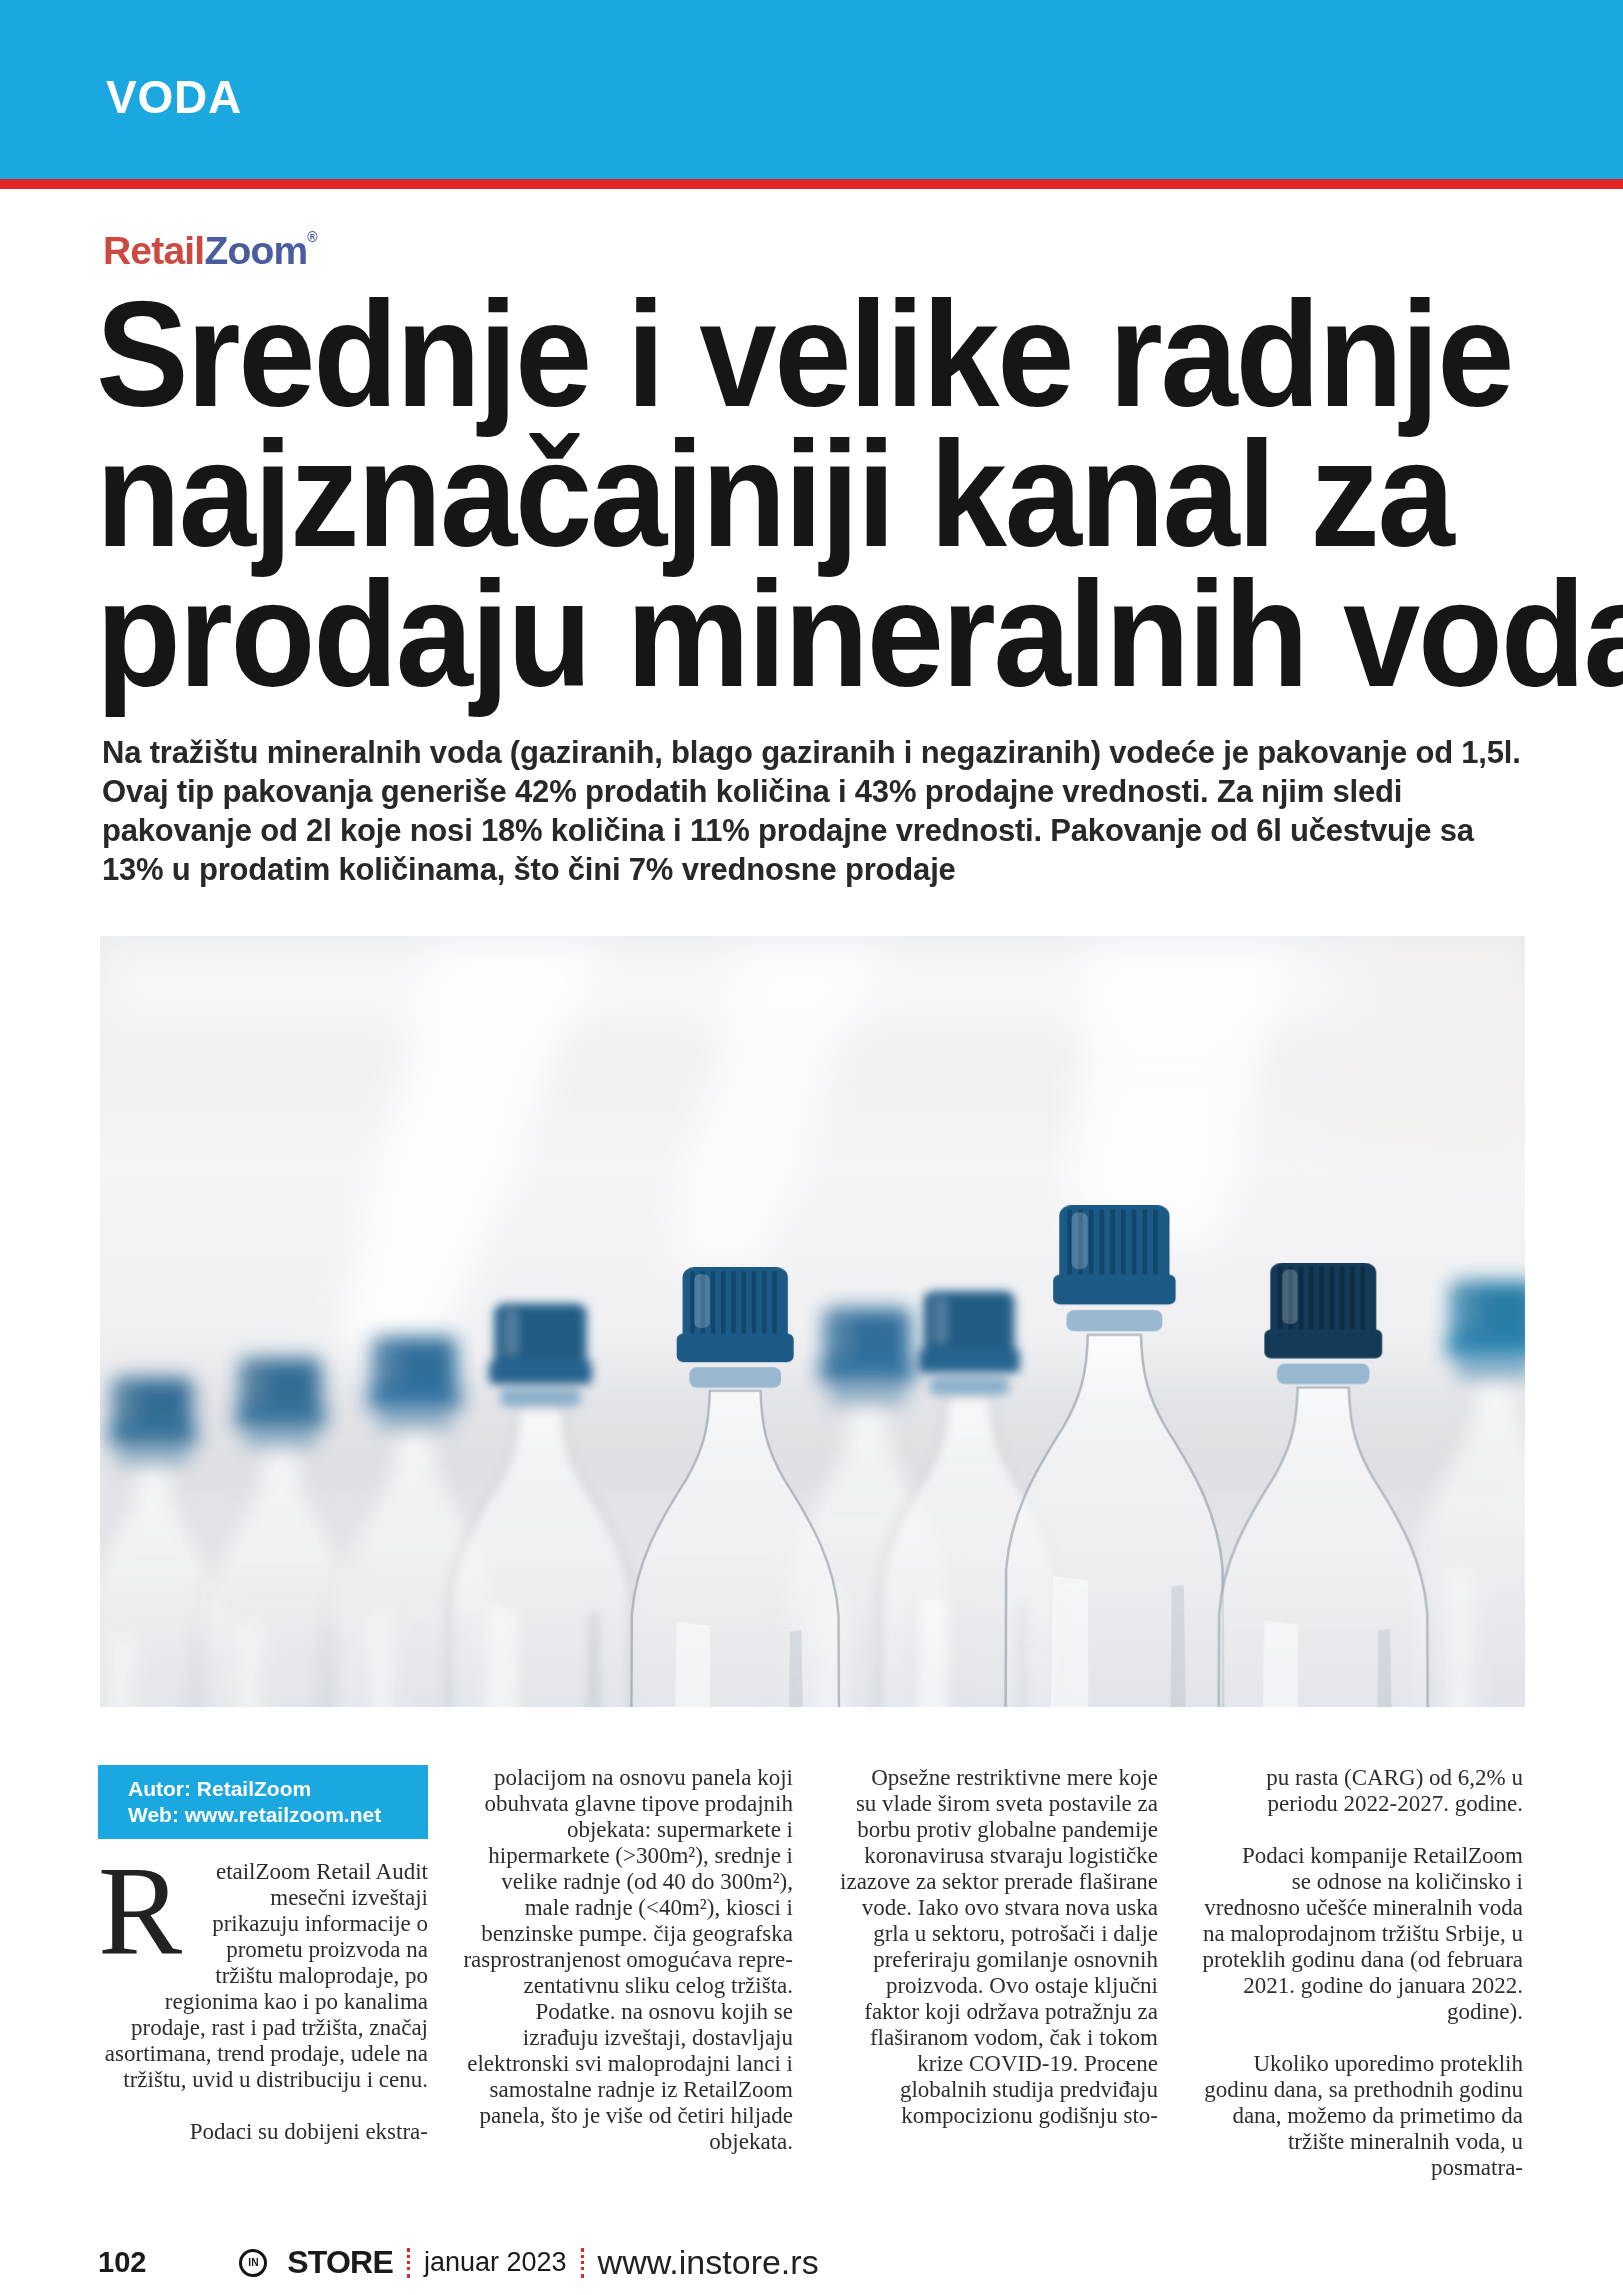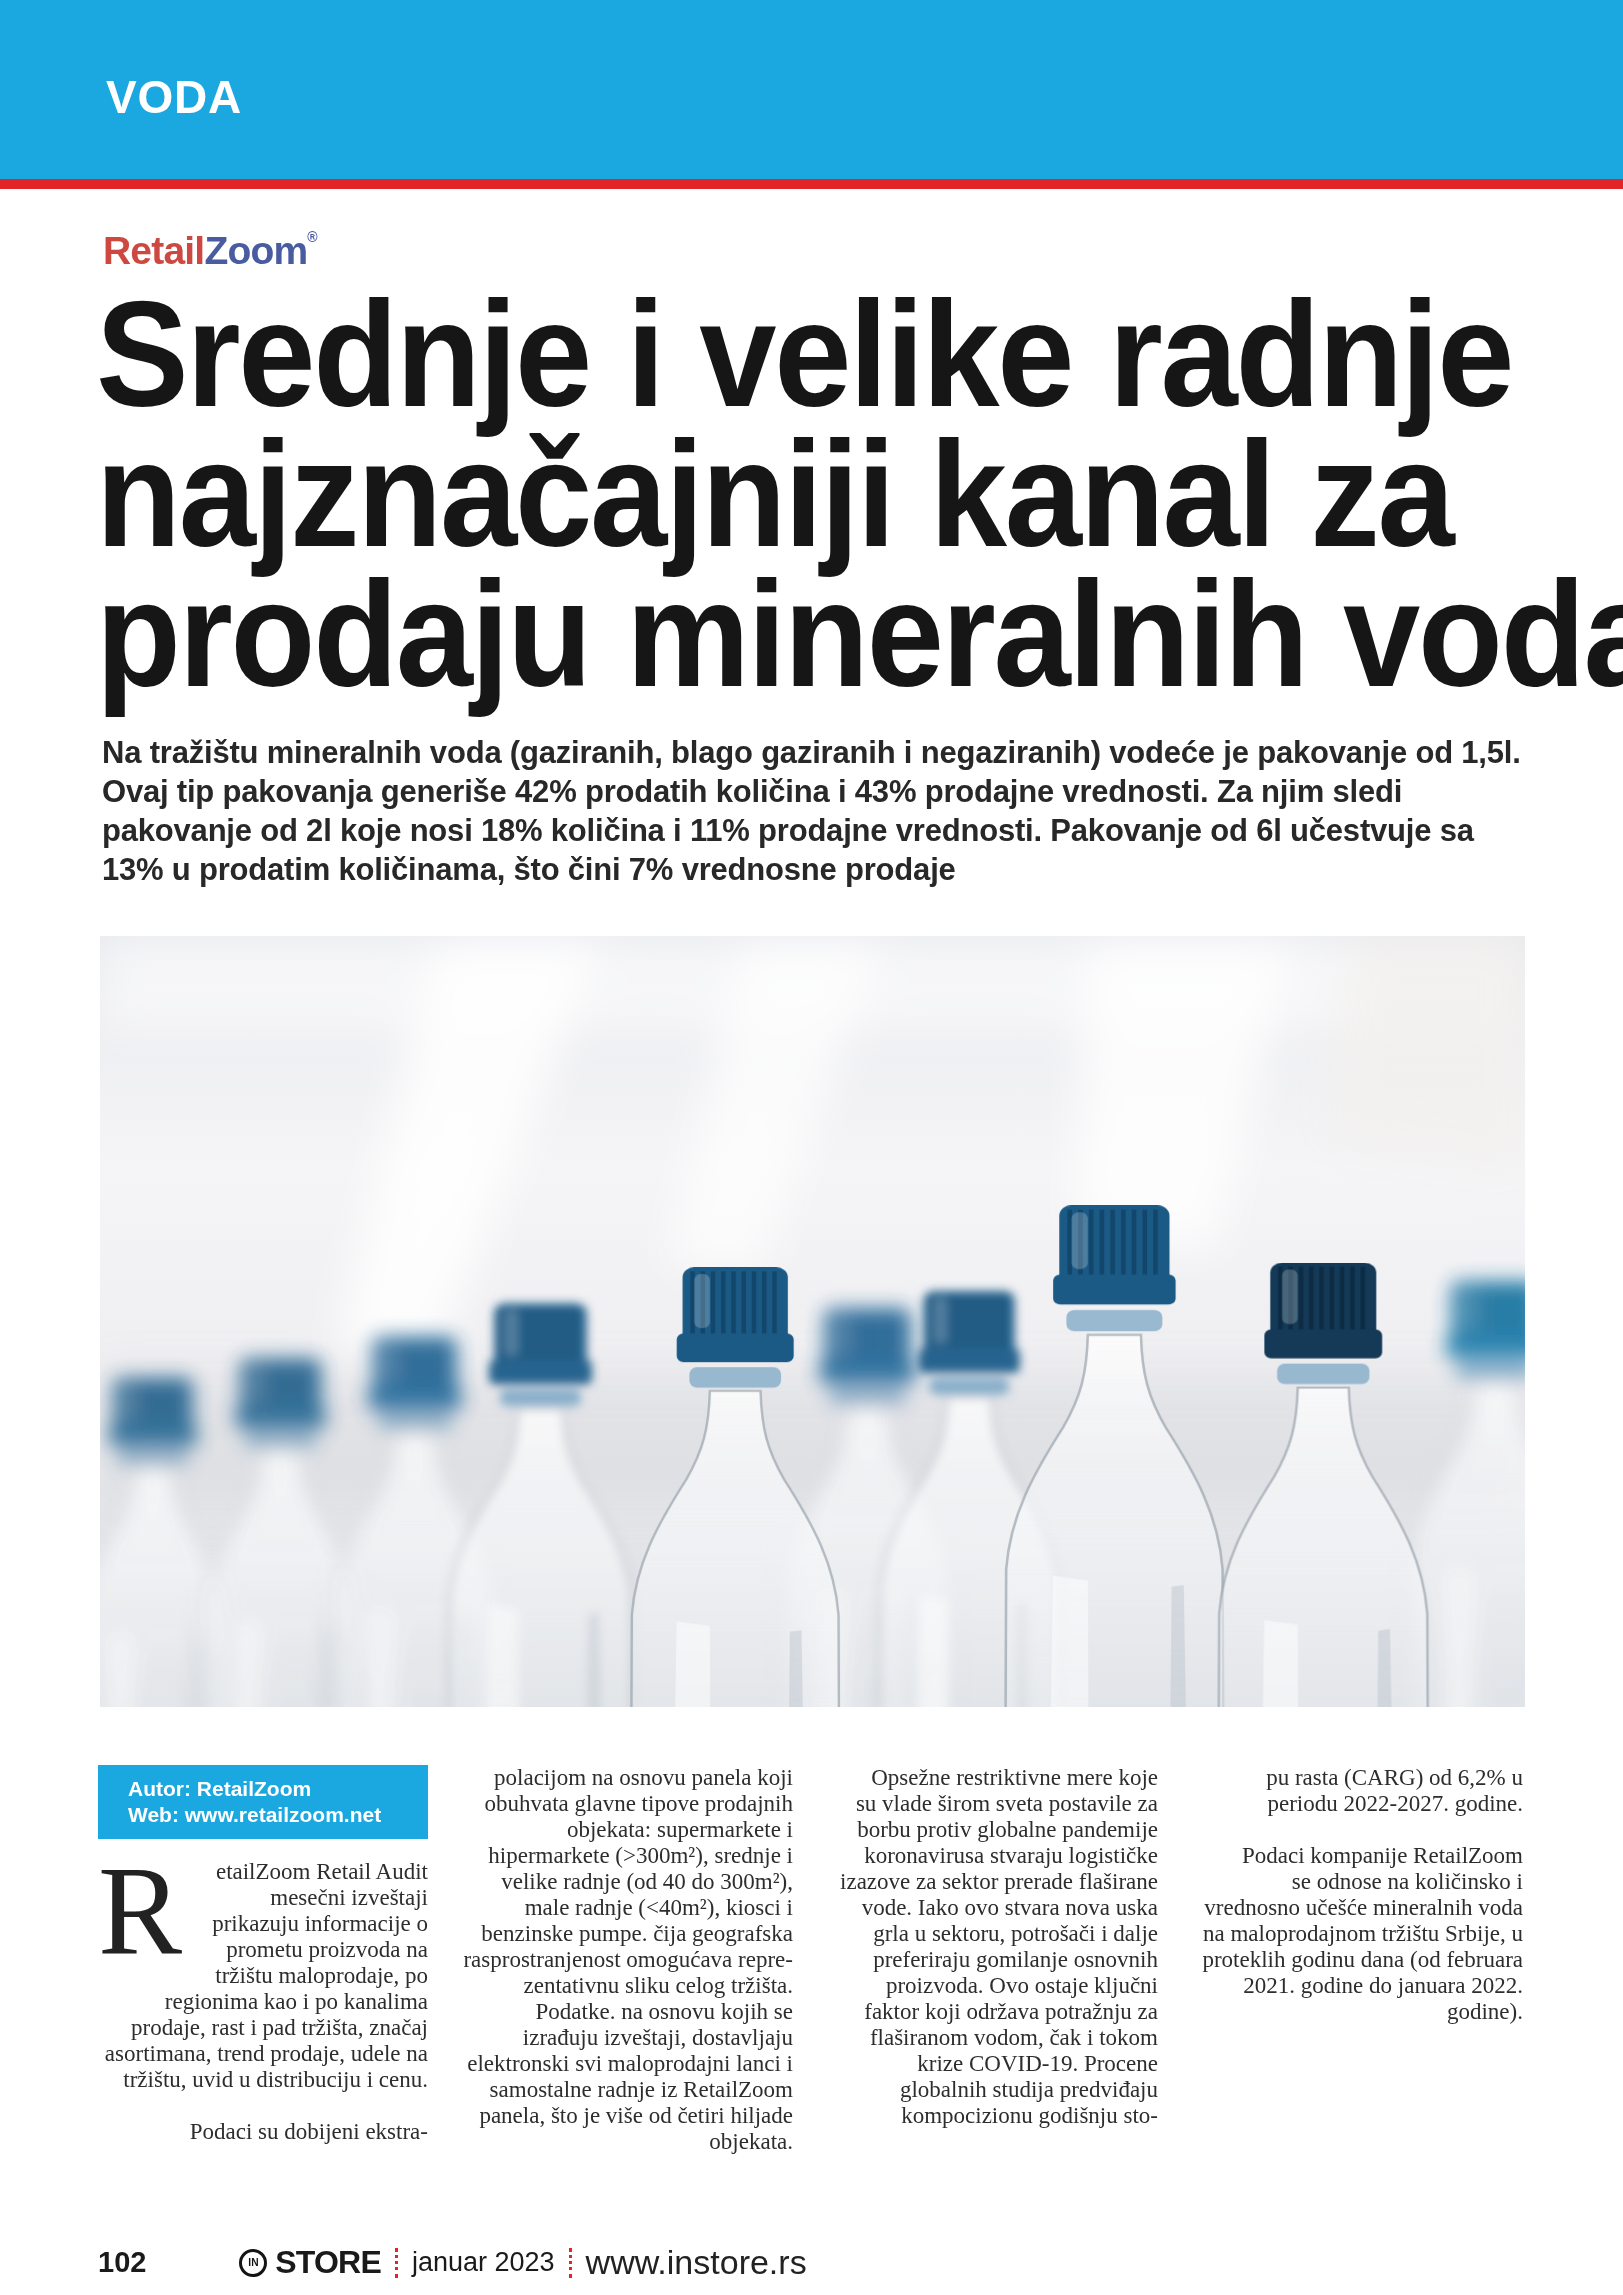--- a/index.html
+++ b/index.html
@@ -52,21 +52,21 @@
         line-height:26px;padding:11px 30px;margin-bottom:20.4px;}
   .dropcap{float:left;font-size:126px;line-height:105px;padding-right:9.4px;
         font-family:"Liberation Serif", serif;color:#222;}
   .indent{text-indent:31px;}
   .parabreak{margin-top:26px !important;}
 
   
   .footer{position:absolute;top:2243px;left:98px;right:100px;display:flex;align-items:center;
         color:#1a1a1a;}
   .pageno{font-size:29px;font-weight:bold;letter-spacing:0;}
-  .flogo{display:flex;align-items:center;margin-left:93px;}
+  .flogo{display:flex;align-items:center;margin-left:93px;gap:12px;}
   .incircle{width:28px;height:28px;border:3.9px solid #141414;border-radius:50%;
         box-sizing:border-box;display:flex;align-items:center;justify-content:center;
         font-size:10.2px;font-weight:bold;color:#141414;letter-spacing:0;}
   .store{font-size:32px;font-weight:bold;letter-spacing:-0.8px;margin-left:7.9px;text-align:center;}
   .dotsep{height:30px;border-left:3.1px dotted var(--red,#E42528);margin:0 14px;}
   .issue{font-size:27px;font-weight:normal;}
   .site{font-size:34px;color:#222;}
 </style>
 </head>
 <body>
@@ -165,20 +165,21 @@
     </div>
     <div class="col">
       <p>polacijom na osnovu panela koji obuhvata glavne tipove prodajnih objekata: supermar­kete i hipermarkete (&gt;300m²), srednje i velike radnje (od 40 do 300m²), male radnje (&lt;40m²), kiosci i benzinske pumpe. čija geografska raspro­stranjenost omogućava repre­zentativnu sliku celog tržišta. Podatke. na osnovu kojih se izrađuju izveštaji, dostavljaju elektronski svi maloprodajni lanci i samostalne radnje iz RetailZoom panela, što je više od četiri hiljade objekata.</p>
     </div>
     <div class="col">
       <p class="indent">Opsežne restriktivne mere koje su vlade širom sveta postavile za borbu protiv globalne pandemije koro­navirusa stvaraju logističke izazove za sektor prerade flaširane vode. Iako ovo stva­ra nova uska grla u sektoru, potrošači i dalje preferiraju gomilanje osnovnih proizvo­da. Ovo ostaje ključni faktor koji održava potražnju za fla­širanom vodom, čak i tokom krize COVID-19. Procene globalnih studija predviđaju kompocizionu godišnju sto-</p>
     </div>
     <div class="col">
       <p>pu rasta (CARG) od 6,2% u periodu 2022-2027. godine.</p>
       <p class="indent parabreak">Podaci kompanije RetailZo­om se odnose na količinsko i vrednosno učešće mineralnih voda na maloprodajnom trži­štu Srbije, u proteklih godinu dana (od februara 2021. godi­ne do januara 2022. godine).</p>
+      <p class="indent parabreak">Ukoliko uporedimo prote­klih godinu dana, sa prethod­nih godinu dana, možemo da primetimo da tržište mineralnih voda, u posmatra-</p>
     </div>
   </section>
 
   <footer class="footer">
     <span class="pageno">102</span>
     <span class="flogo">
       <span class="incircle">IN</span>
       <span class="store">STORE</span>
     </span>
     <span class="dotsep"></span>

